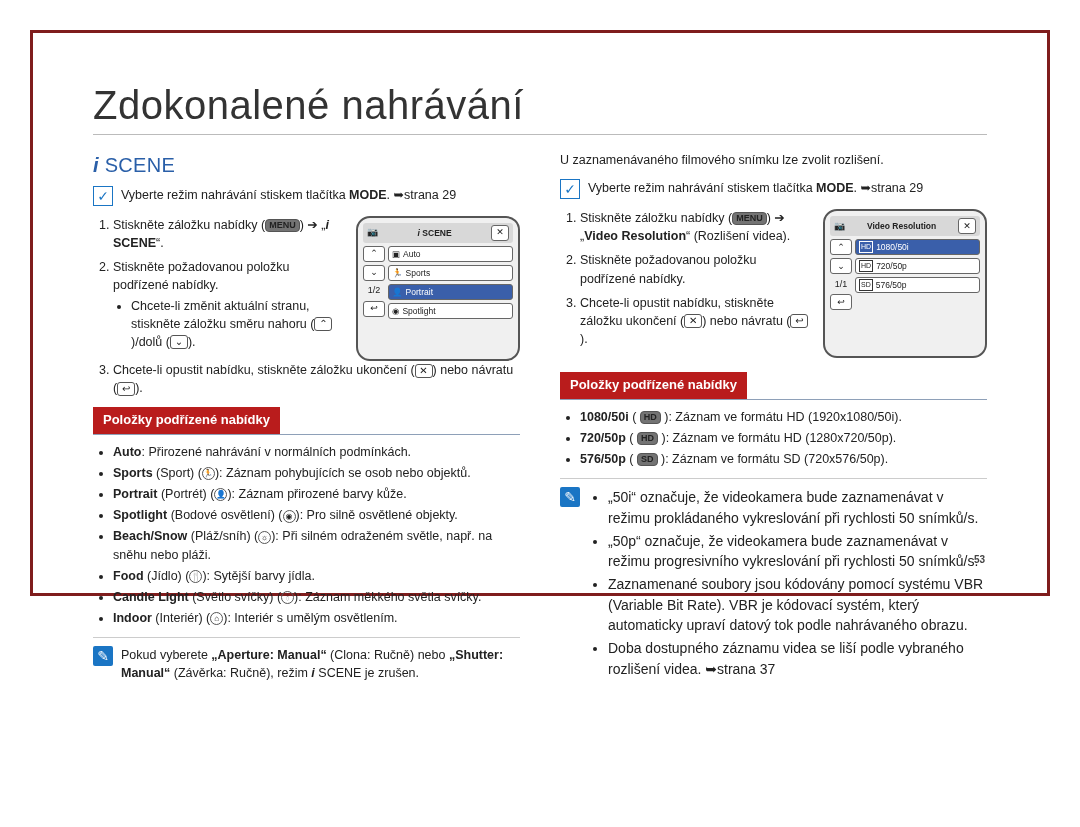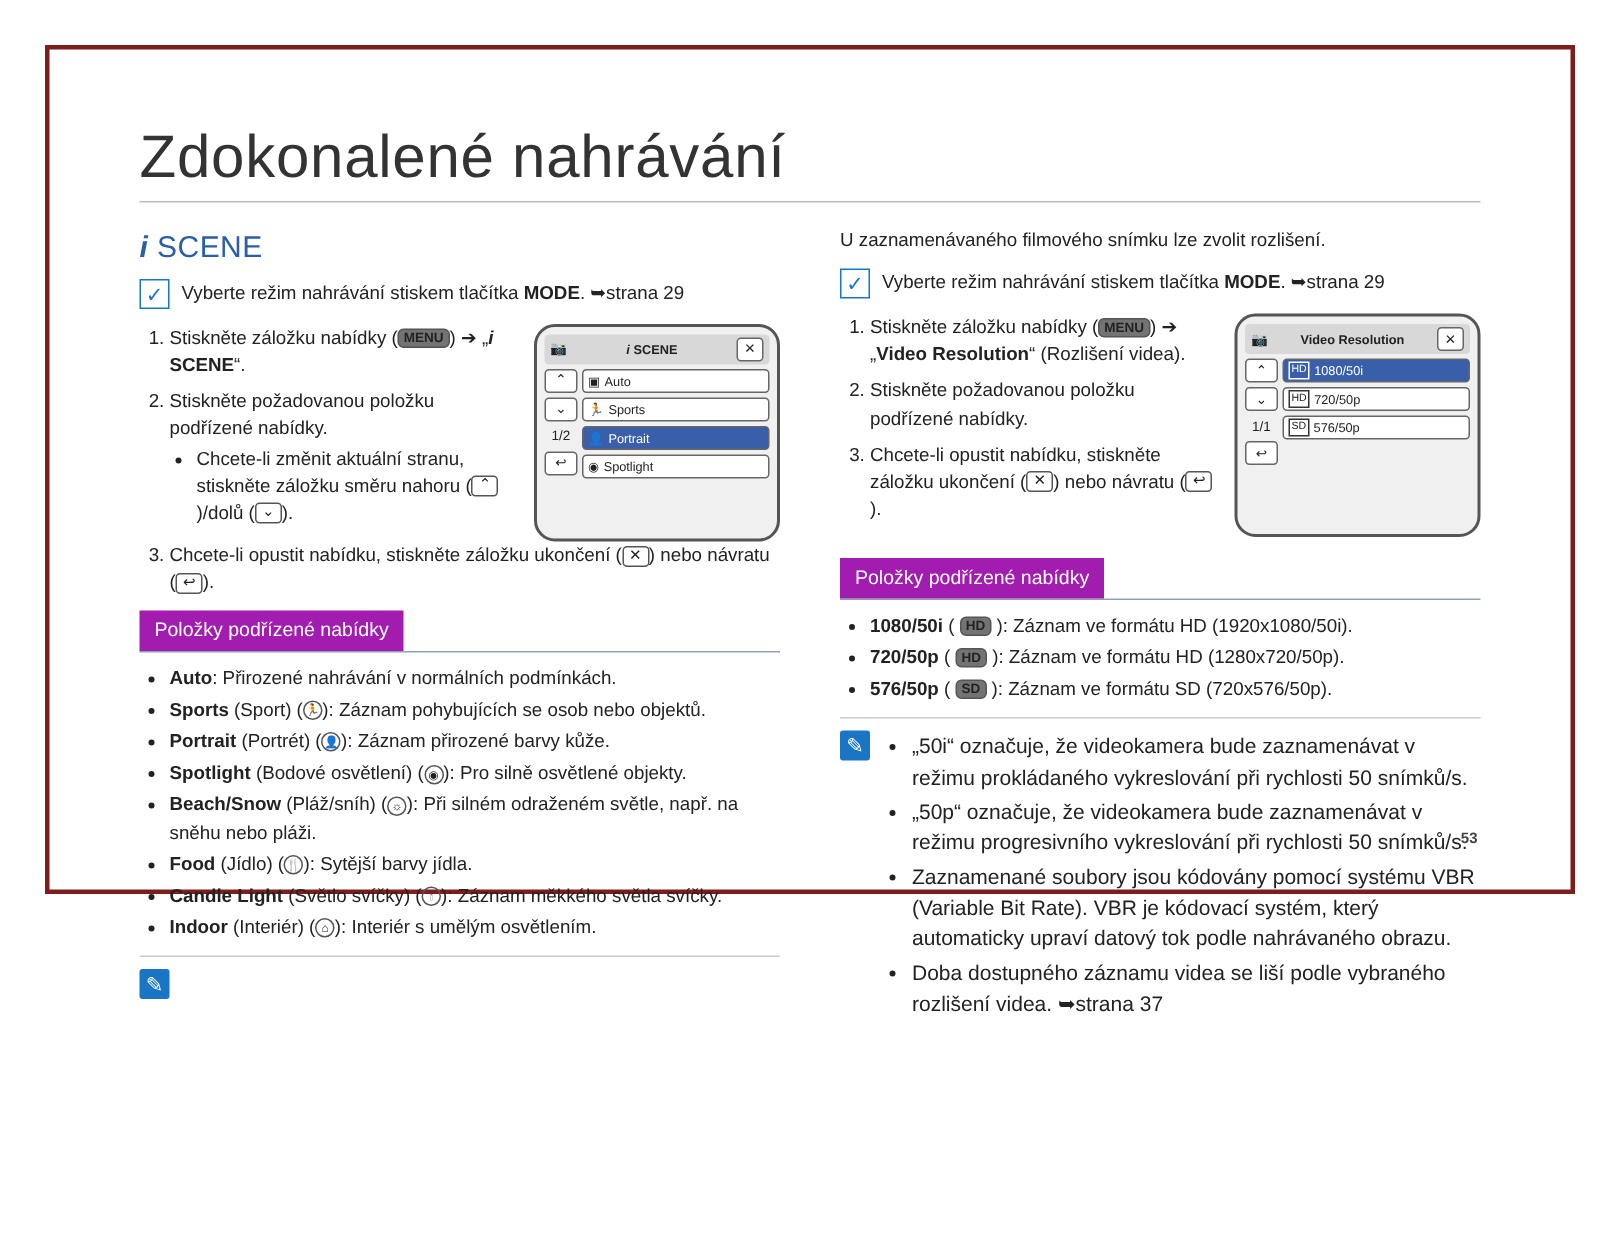--- a/index.html
+++ b/index.html
@@ -115,23 +115,23 @@
     font-size: 10px;
     display: inline-flex;
     align-items: center;
     justify-content: center;
     min-width: 10px;
     height: 12px;
     vertical-align: middle;
     line-height: 1;
   }
   .sub-header {
-    background: #a21caf;
+    background: #b91c1c;
     color: #fff;
-    font-weight: normal;
+    font-weight: bold;
     padding: 4px 10px;
     font-size: 13px;
     display: inline-block;
   }
   .hr {
     border: none;
     border-top: 1.5px solid #8ea0b8;
     margin: 0 0 8px 0;
   }
   ul.items {
@@ -322,20 +322,23 @@
           <li><b>Spotlight</b><span> (Bodové osvětlení) (</span><span class="sm-icon">◉</span><span>): Pro silně osvětlené objekty.</span></li>
           <li><b>Beach/Snow</b><span> (Pláž/sníh) (</span><span class="sm-icon">☼</span><span>): Při silném odraženém světle, např. na sněhu nebo pláži.</span></li>
           <li><b>Food</b><span> (Jídlo) (</span><span class="sm-icon">🍴</span><span>): Sytější barvy jídla.</span></li>
           <li><b>Candle Light</b><span> (Světlo svíčky) (</span><span class="sm-icon">🕯</span><span>): Záznam měkkého světla svíčky.</span></li>
           <li><b>Indoor</b><span> (Interiér) (</span><span class="sm-icon">⌂</span><span>): Interiér s umělým osvětlením.</span></li>
         </ul>
       </div>
 
       <div class="note">
         <div class="note-icon">✎</div>
+        <div>
+          <span>Pokud vyberete </span><b>„Aperture: Manual“</b><span> (Clona: Ručně) nebo </span><b>„Shutter: Manual“</b><span> (Závěrka: Ručně), režim </span><span style="font-style:italic;font-weight:bold;">i</span> <span>SCENE je zrušen.</span>
+        </div>
       </div>
     </div>
 
     <div class="col">
       <div class="intro">U zaznamenávaného filmového snímku lze zvolit rozlišení.</div>
 
       <div class="precheck">
         <div class="precheck-icon">✓</div>
         <div>
           <span>Vyberte režim nahrávání stiskem tlačítka </span><b>MODE</b><span>. ➥strana 29</span>

